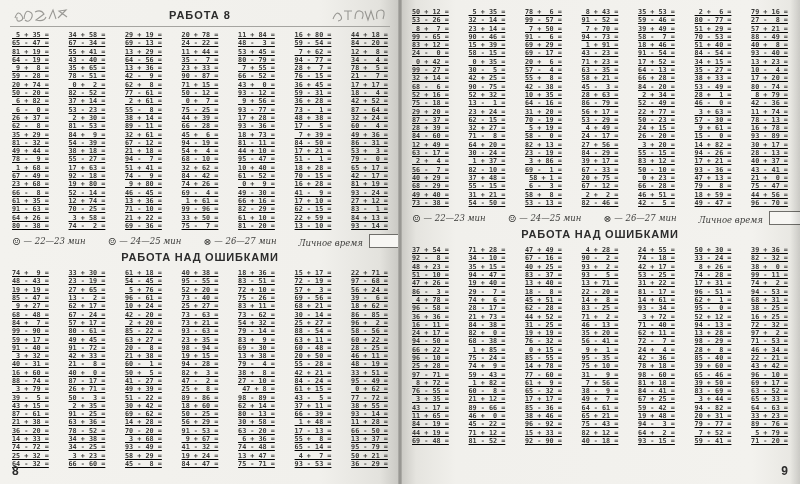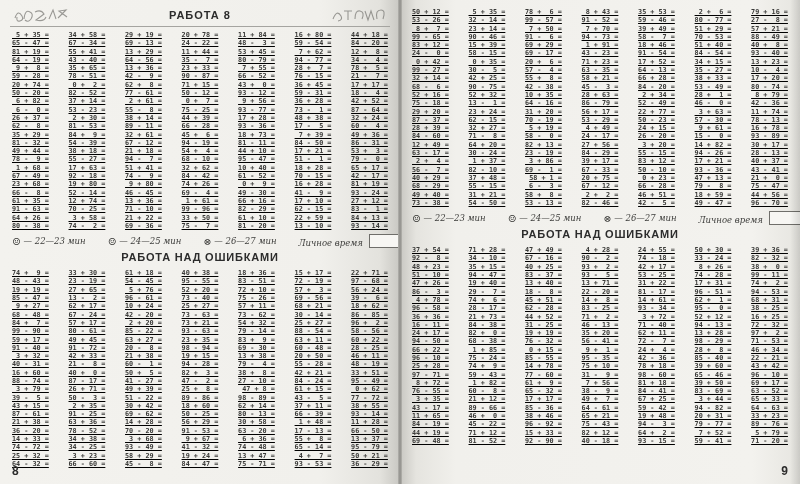--- a/index.html
+++ b/index.html
@@ -352,21 +352,21 @@
           <div class="prob"> 9 + 67 =</div>
           <div class="prob">41 - 32 =</div>
           <div class="prob">19 + 24 =</div>
           <div class="prob">84 - 47 =</div>
         </div>
         <div class="pcol">
           <div class="prob">18 + 36 =</div>
           <div class="prob">83 - 51 =</div>
           <div class="prob">72 + 10 =</div>
           <div class="prob">75 - 26 =</div>
-          <div class="prob">57 + 11 =</div>
+          <div class="prob">83 + 11 =</div>
           <div class="prob">73 - 62 =</div>
           <div class="prob">54 + 32 =</div>
           <div class="prob">79 - 14 =</div>
           <div class="prob">83 +  9 =</div>
           <div class="prob">69 - 30 =</div>
           <div class="prob">13 + 38 =</div>
           <div class="prob">79 -  4 =</div>
           <div class="prob">38 +  8 =</div>
           <div class="prob">27 - 10 =</div>
           <div class="prob">47 + 8 =</div>

